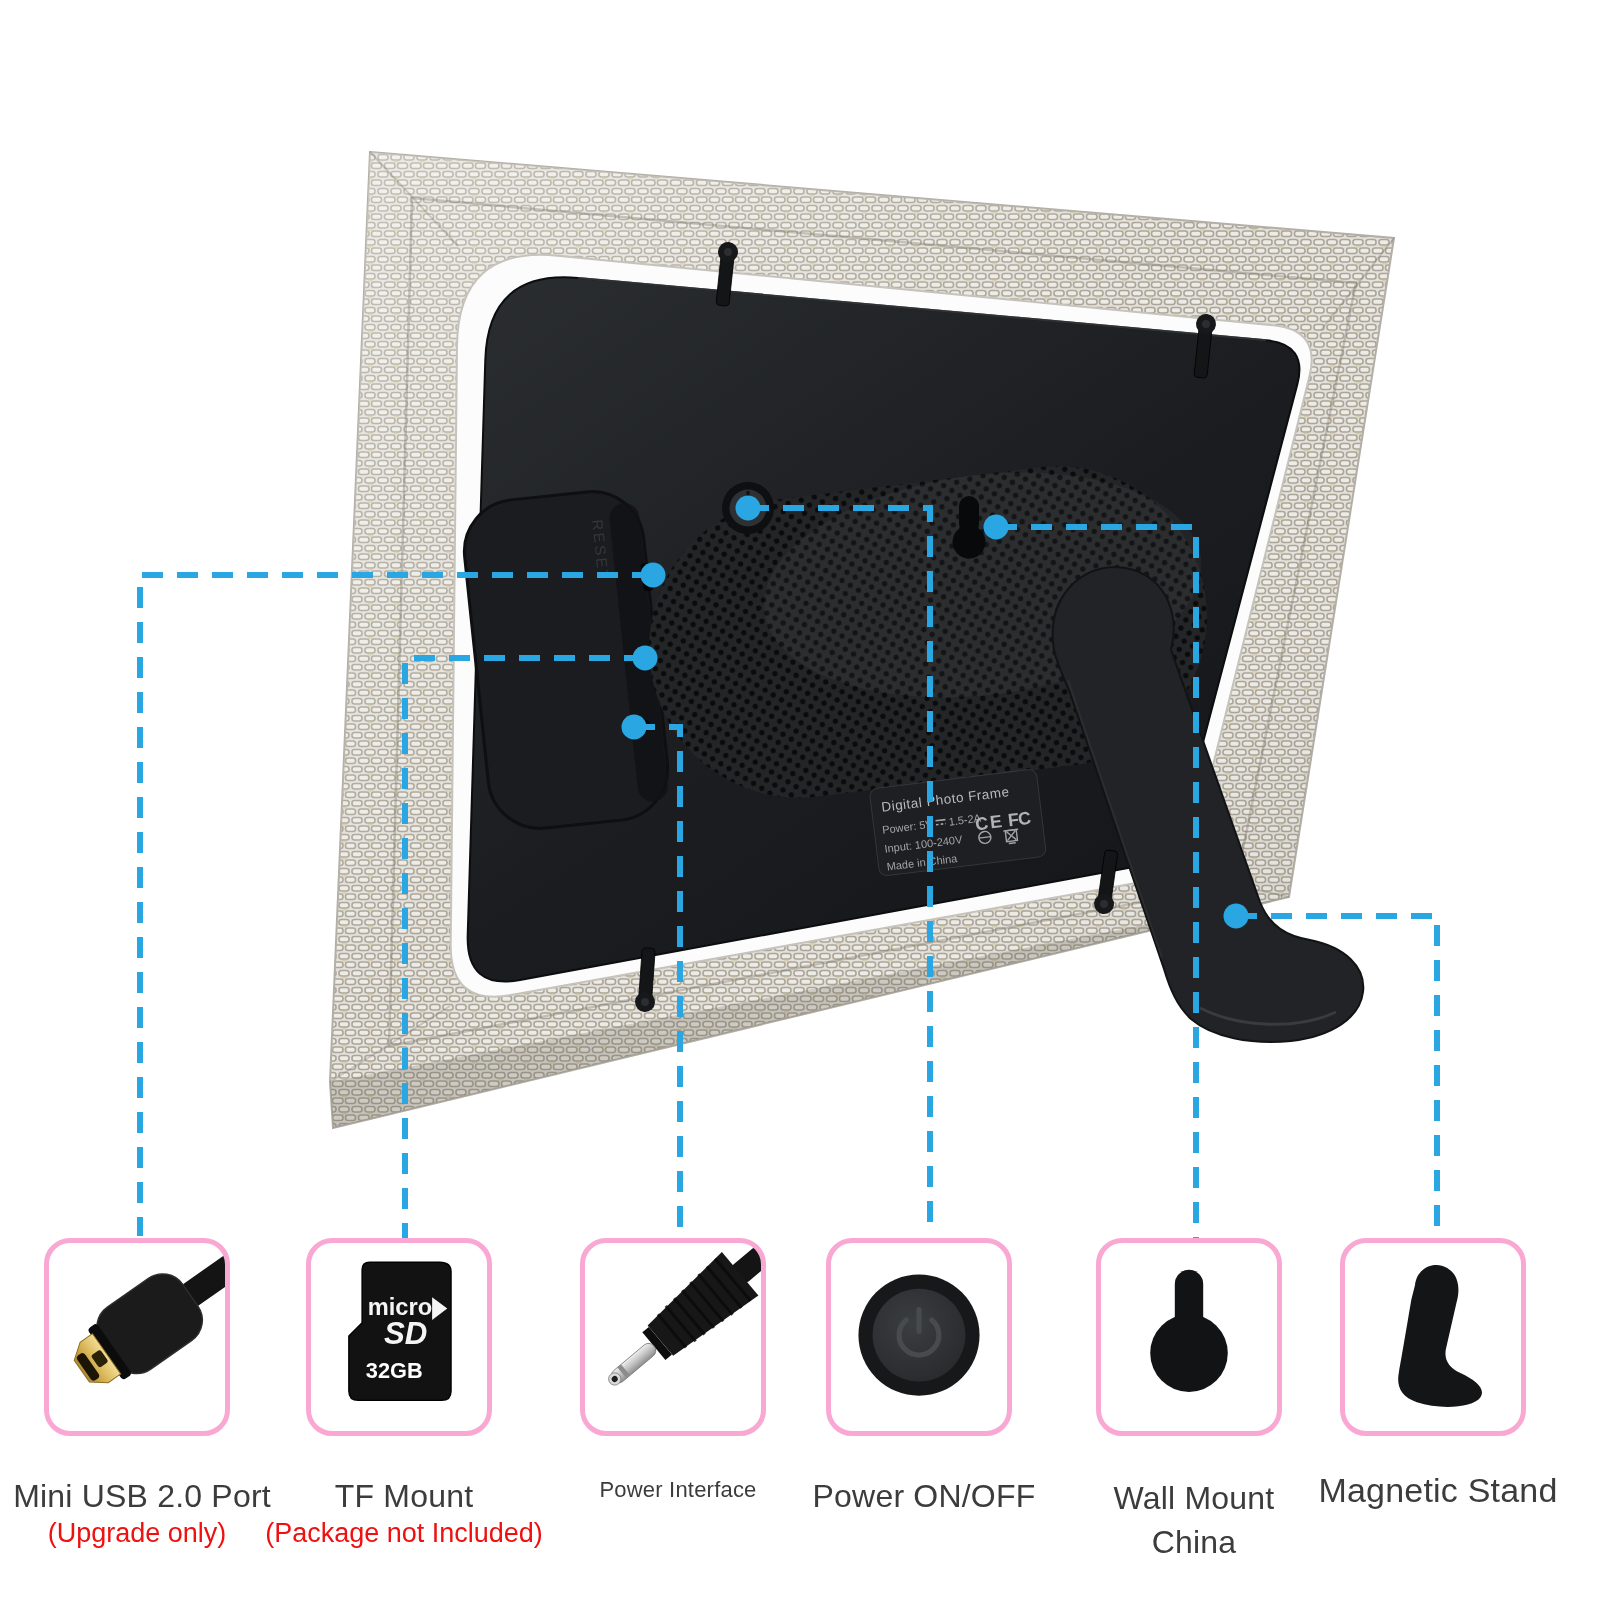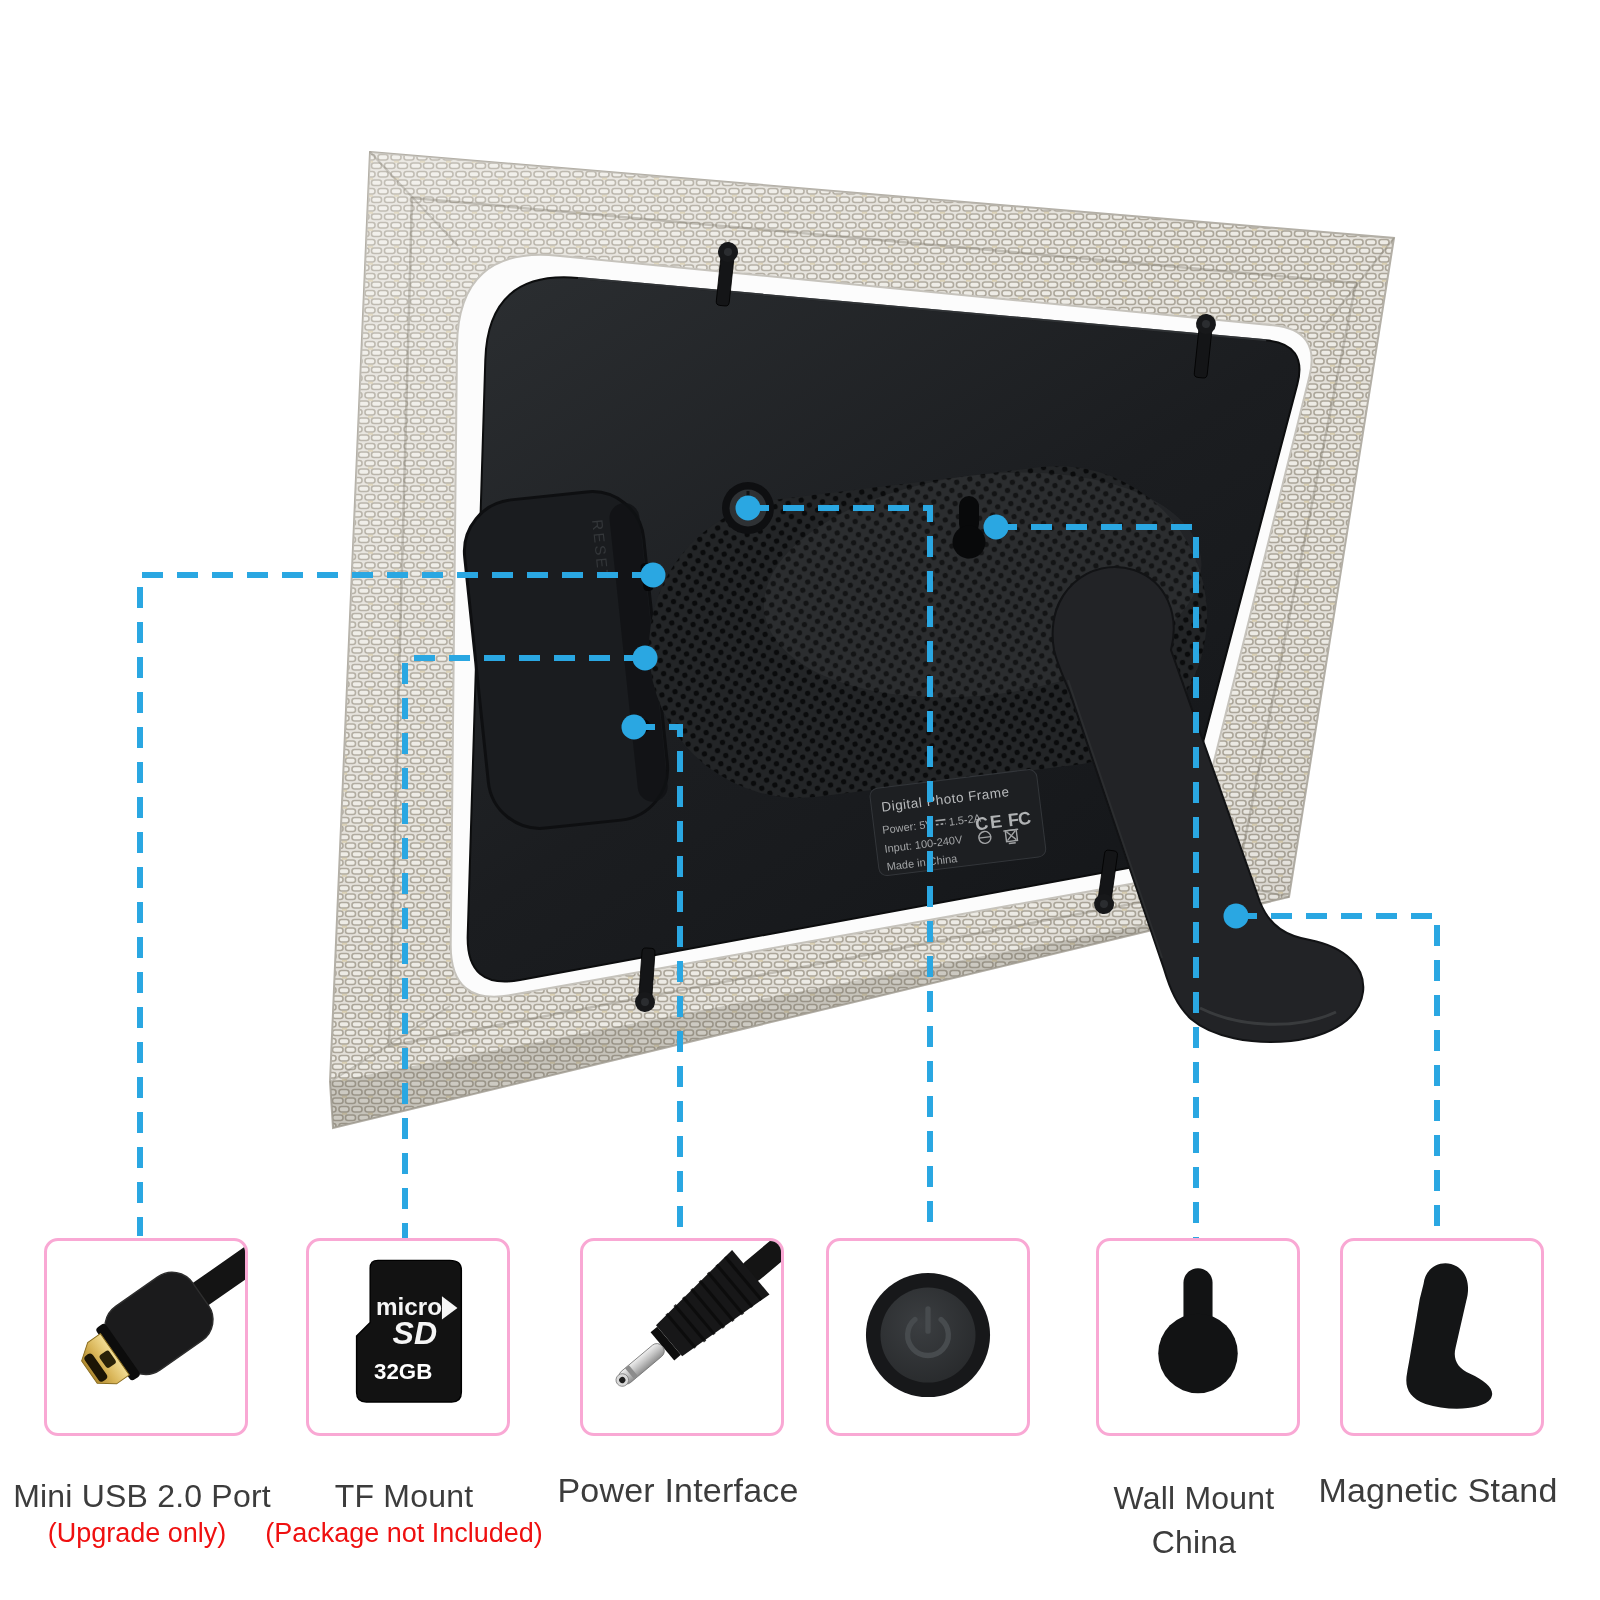--- a/index.html
+++ b/index.html
@@ -2,22 +2,22 @@
 <html><head>
 <meta charset="utf-8">
 <style>
   html,body{margin:0;padding:0;background:#ffffff;}
   .stage{
     position:relative;width:1600px;height:1600px;background:#ffffff;
     font-family:"Liberation Sans", sans-serif;overflow:hidden;
   }
   .scene{position:absolute;left:0;top:0;width:1600px;height:1600px;}
   .tile{
-    position:absolute;top:1238px;width:204px;height:198px;box-sizing:border-box;
-    background:#ffffff;border:3px solid #f9a8d4;border-radius:14px;overflow:hidden;
+    position:absolute;top:1238px;width:186px;height:198px;box-sizing:border-box;
+    background:#ffffff;border:5px solid #f9a8d4;border-radius:26px;overflow:hidden;
   }
   .tile svg{position:absolute;left:0;top:0;width:100%;height:100%;}
   .callout-label{
     position:absolute;width:330px;text-align:center;top:1476px;
     font-size:32px;color:#3c3c3c;letter-spacing:0.2px;line-height:40px;
   }
   .callout-label.two-line{line-height:44px;text-align:center;}
   .callout-note{
     position:absolute;width:360px;text-align:center;top:1516px;
     font-size:27px;color:#ef1010;line-height:34px;
@@ -274,22 +274,23 @@
                C 60 120 66 84 70 60 Z" fill="#141516"></path>
     </svg>
   </div>
 
   <div class="callout-label" style="left:-23px">Mini USB 2.0 Port</div>
   <div class="callout-note" style="left:-43px">(Upgrade only)</div>
 
   <div class="callout-label" style="left:239px">TF Mount</div>
   <div class="callout-note" style="left:224px">(Package not Included)</div>
 
-  <div class="callout-label" style="left:513px;top:1470px;font-size:34px">Power Interface</div>
-
+  <div class="callout-label" style="left:513px;top:1470px;font-size:22px">Power Interface</div>
+
+  <div class="callout-label" style="left:759px">Power ON/OFF</div>
 
   <div class="callout-label two-line" style="left:1029px">
     <span>Wall Mount</span><br>
     <span>China</span>
   </div>
 
   <div class="callout-label" style="left:1273px;top:1470px;font-size:34px">Magnetic Stand</div>
 
 </div>
 

